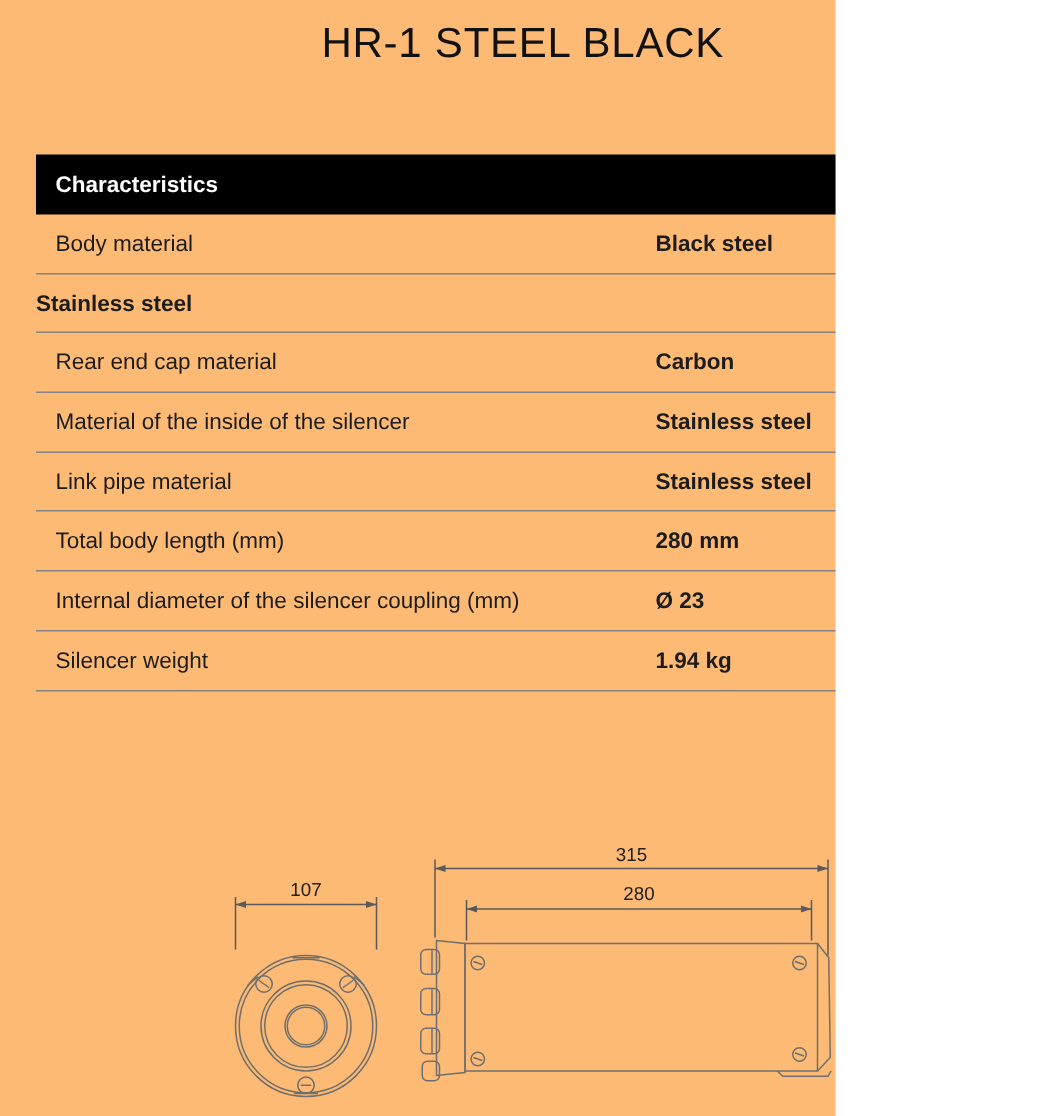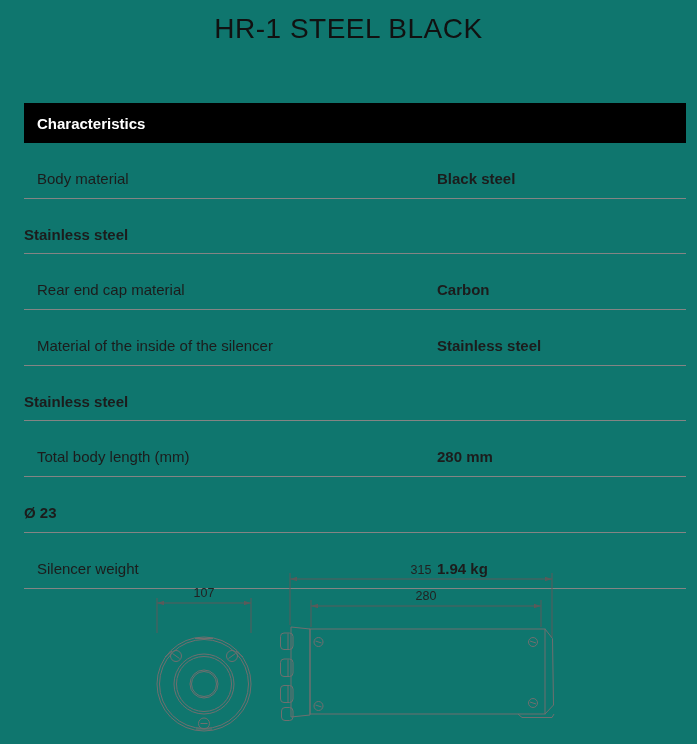--- a/index.html
+++ b/index.html
@@ -5,39 +5,39 @@
   :root{
     --header-bg:#000000;
     --header-text:#ffffff;
     --row-text:#1c1c1c;
     --separator:#848484;
     --drawing-line:#6f6f6f;
     --dim-text:#222222;
   }
   html,body{margin:0;padding:0;background:#ffffff;}
   .page{
-    position:relative;width:697px;height:744px;background:#0f766e;overflow:hidden;
+    position:relative;width:557px;height:744px;background:#fdba74;overflow:hidden;
     font-family:"Liberation Sans","DejaVu Sans",sans-serif;
   }
   .title{
     position:absolute;top:13px;left:0;width:697px;text-align:center;
     font-size:28px;font-weight:400;color:#111;letter-spacing:0.5px;
   }
   .spec-table{
     position:absolute;left:24px;top:103px;width:662px;
   }
   .thead{
     height:40px;background:var(--header-bg);color:var(--header-text);
     font-size:15px;font-weight:700;display:flex;align-items:center;
     padding-left:13px;box-sizing:border-box;
   }
   .trow{
     height:39.7px;display:flex;align-items:center;
     border-bottom:1px solid var(--separator);box-sizing:border-box;
-    font-size:15px;color:var(--row-text);margin-top:16px;
+    font-size:15px;color:var(--row-text);
   }
   .cell.label{width:413px;padding-left:13px;box-sizing:border-box;flex:none;}
   .cell.value{flex:1;font-weight:bold;}
   .drawing{position:absolute;left:0;top:559px;}
   .dln{stroke:var(--drawing-line);stroke-width:1;fill:none;}
   .dim{stroke:#5a5a5a;stroke-width:1;fill:none;}
   .dimarrow{fill:#5a5a5a;stroke:none;}
   .dimtxt{
     font-family:"Liberation Sans","DejaVu Sans",sans-serif;
     font-size:12.5px;fill:var(--dim-text);text-anchor:middle;
@@ -62,27 +62,29 @@
         </div>
         <div class="trow">
           <div class="cell label">Rear end cap material</div>
           <div class="cell value">Carbon</div>
         </div>
         <div class="trow">
           <div class="cell label">Material of the inside of the silencer</div>
           <div class="cell value">Stainless steel</div>
         </div>
         <div class="trow">
+          <div class="cell label">Link pipe material</div>
           <div class="cell value">Stainless steel</div>
         </div>
         <div class="trow">
           <div class="cell label">Total body length (mm)</div>
           <div class="cell value">280 mm</div>
         </div>
         <div class="trow">
+          <div class="cell label">Internal diameter of the silencer coupling (mm)</div>
           <div class="cell value">Ø 23</div>
         </div>
         <div class="trow">
           <div class="cell label">Silencer weight</div>
           <div class="cell value">1.94 kg</div>
         </div>
       </div>
   </div>
 
   <svg class="drawing" width="697" height="185" viewBox="0 0 697 185" xmlns="http://www.w3.org/2000/svg">

